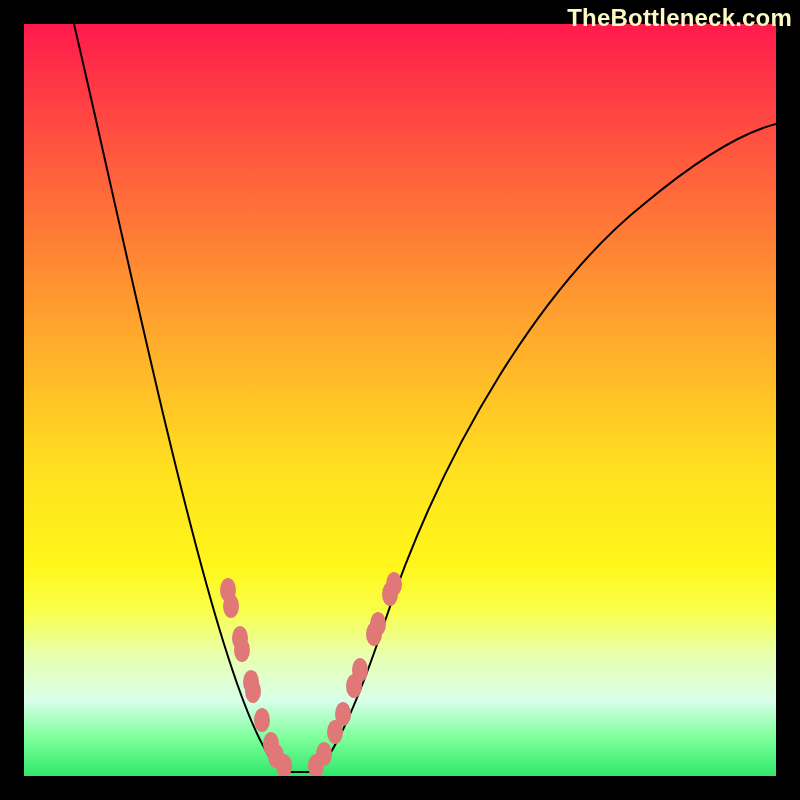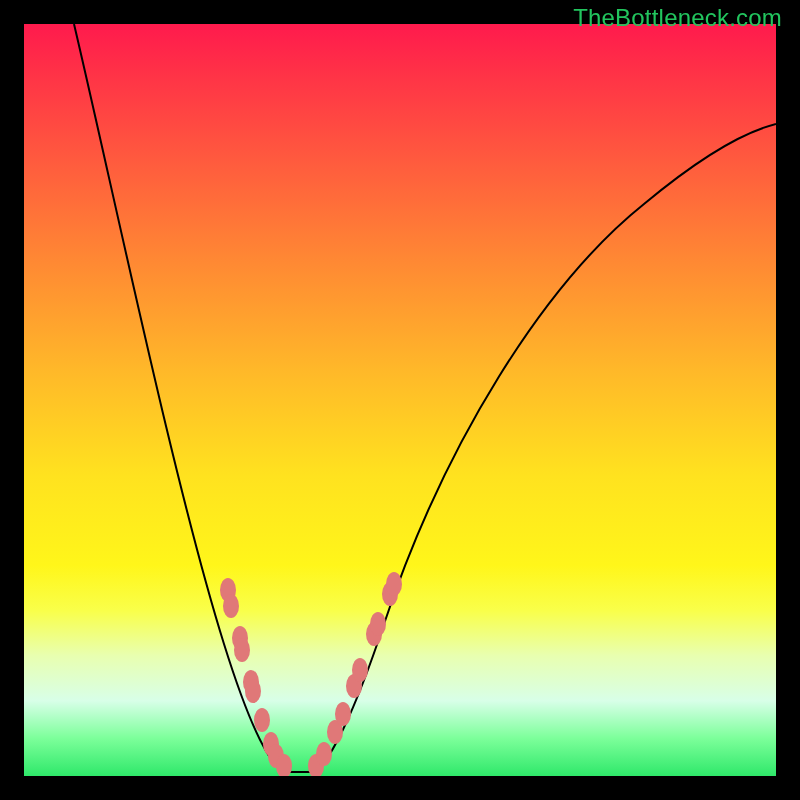--- a/index.html
+++ b/index.html
@@ -27,24 +27,24 @@
       #fff61a 72%,
       #f9ff4a 78%,
       #e8ffb0 84%,
       #d8ffe8 90%,
       #7cff9a 95%,
       #2fe86a 100%);
   }
   .watermark {
     position: absolute;
     top: 4px;
-    right: 18px;
+    right: 8px;
     font-size: 24px;
-    font-weight: 400;
-    color: #22c55e;
+    font-weight: 700;
+    color: #fef9c3;
     letter-spacing: 0.2px;
     z-index: 20;
   }
   svg.overlay {
     position: absolute;
     left: 24px;
     top: 24px;
     width: 752px;
     height: 752px;
     z-index: 10;

